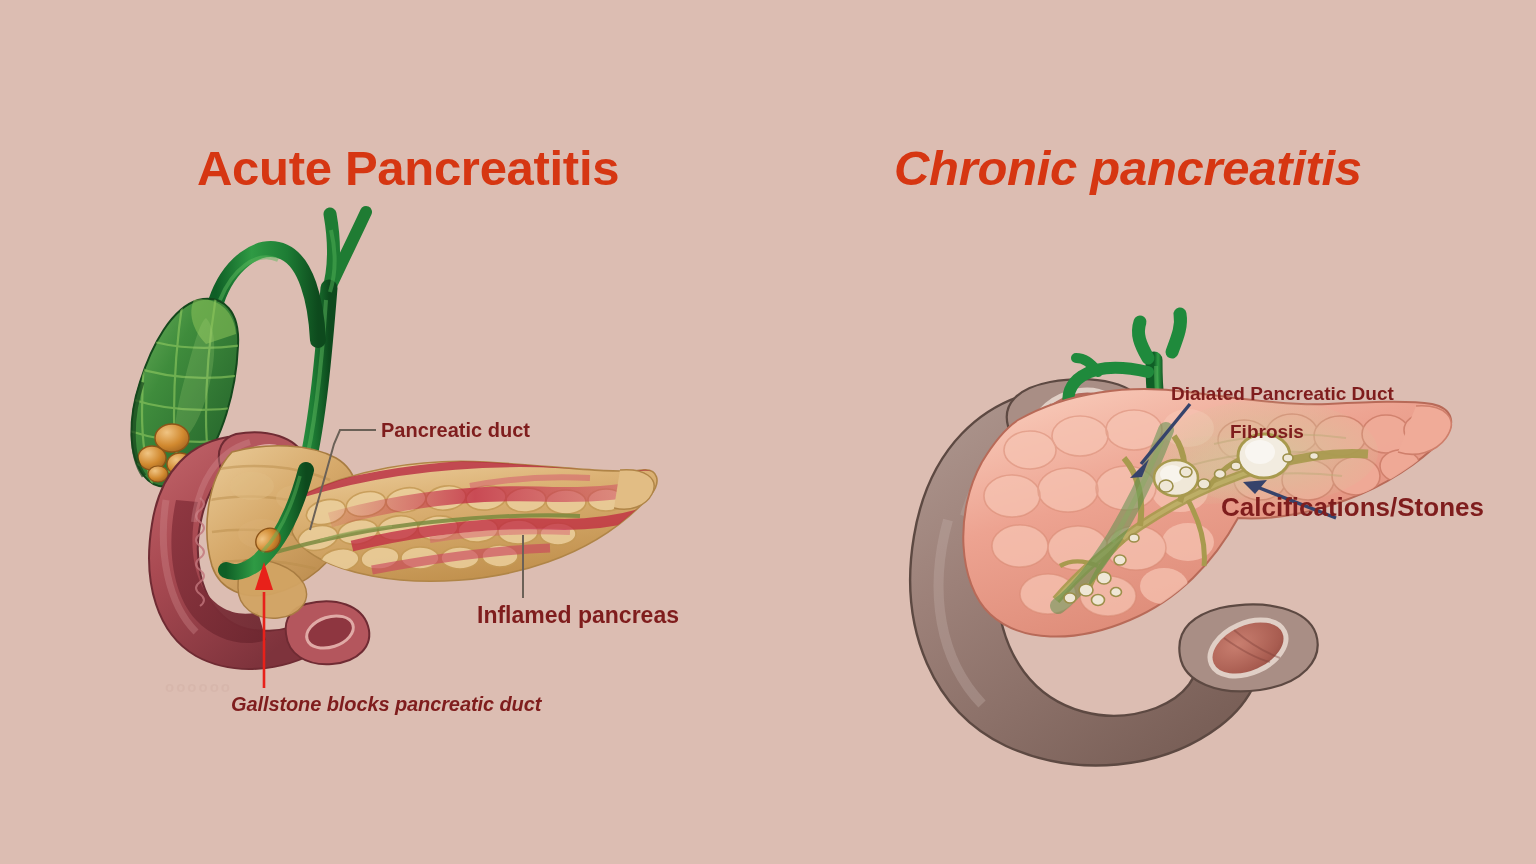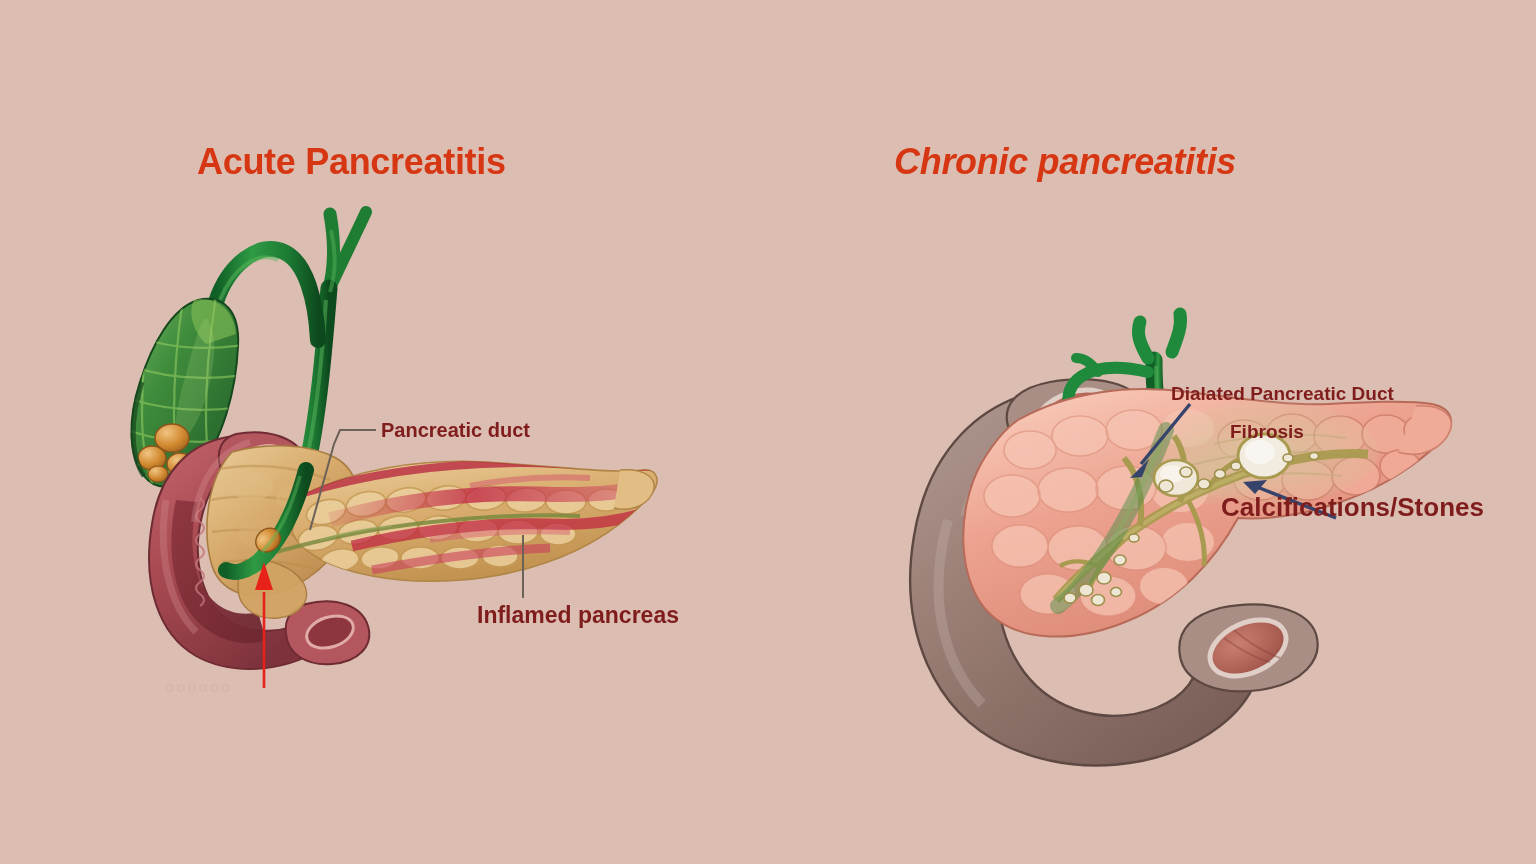--- a/index.html
+++ b/index.html
@@ -13,21 +13,21 @@
   }
   .stage{position:absolute;inset:0;}
   .panel{position:absolute;top:0;height:864px;}
   #panel-acute{left:0;width:768px;}
   #panel-chronic{left:768px;width:768px;}
 
   .title{
     position:absolute;
     color:#d63612;
     font-weight:bold;
-    font-size:36px;
+    font-size:49px;
     letter-spacing:-0.3px;
     white-space:nowrap;
     line-height:1;
   }
   #title-acute{left:197px;top:144px;}
   #title-chronic{left:894px;top:144px;}
 
   .label{
     position:absolute;
     color:#7f1d1d;
@@ -285,20 +285,21 @@
         <path d="M264,562 L255,590 L273,590 Z" fill="#e8211a"></path>
       </g>
     </svg>
 
     <div class="watermark">oooooo</div>
 
     <div class="label" id="label-pancreatic-duct">Pancreatic duct</div>
 
     <div class="label" id="label-inflamed-pancreas">Inflamed pancreas</div>
 
+    <div class="label" id="label-gallstone">Gallstone blocks pancreatic duct</div>
   </div>
 
   <div class="panel" id="panel-chronic">
 
     <div class="title" id="title-chronic" style="left:126px;font-style:italic;">Chronic pancreatitis</div>
 
     <svg class="art" width="768" height="864" viewBox="0 0 768 864">
       <defs>
         <linearGradient id="cDuoGrad" x1="0" y1="0" x2="0.7" y2="1">
           <stop offset="0%" stop-color="#b09a92"></stop>

